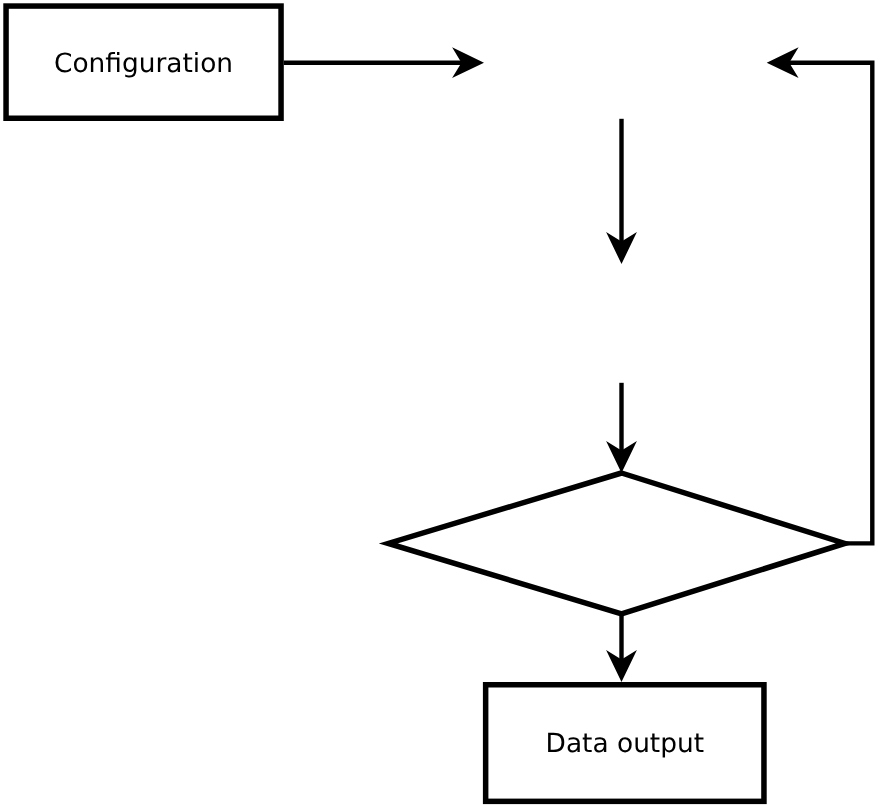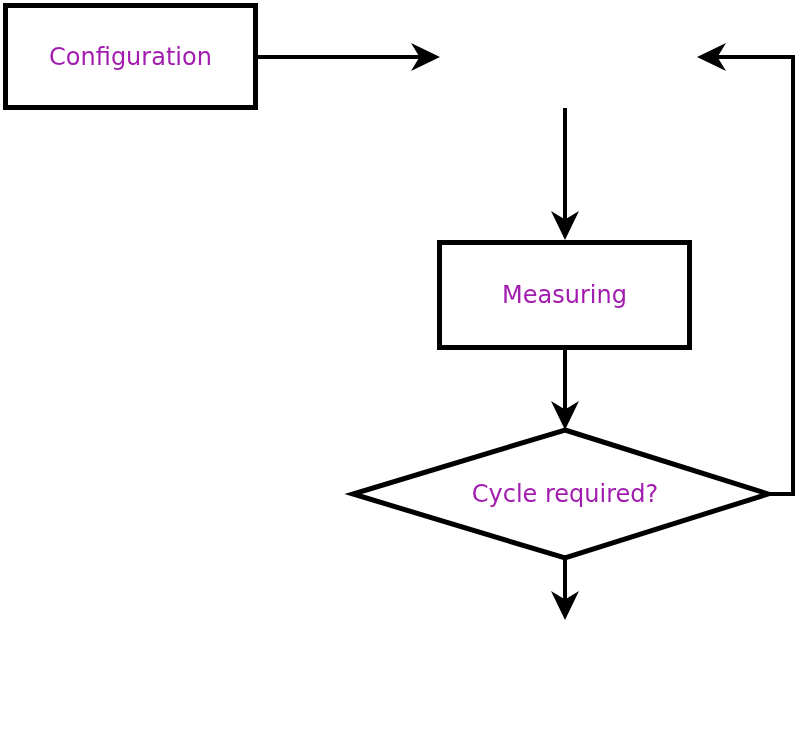--- a/index.html
+++ b/index.html
@@ -6,21 +6,21 @@
     margin: 0;
     padding: 0;
     background: #ffffff;
   }
   .stage {
     position: relative;
     width: 800px;
     height: 734px;
     background: #ffffff;
     font-family: "DejaVu Sans", sans-serif;
-    color: #a21caf;
+    color: #000000;
     overflow: hidden;
   }
   .edges {
     position: absolute;
     left: 0;
     top: 0;
     width: 800px;
     height: 734px;
   }
   .node {
@@ -86,22 +86,19 @@
     </g>
 
     <polygon points="565,430 768,494 565,558 353,494" fill="#ffffff" stroke="#000000" stroke-width="5" stroke-linejoin="miter"></polygon>
   </svg>
 
   <div class="node node-configuration">
     <span>Configuration</span>
   </div>
 
 
-  <div class="node node-measuring">
-    <span>Measuring</span>
+
+
+  <div class="node node-data-output">
+    <span>Data output</span>
   </div>
-
-  <div class="diamond-label">
-    <span>Cycle required?</span>
-  </div>
-
 
 </div>
 
 </body></html>

